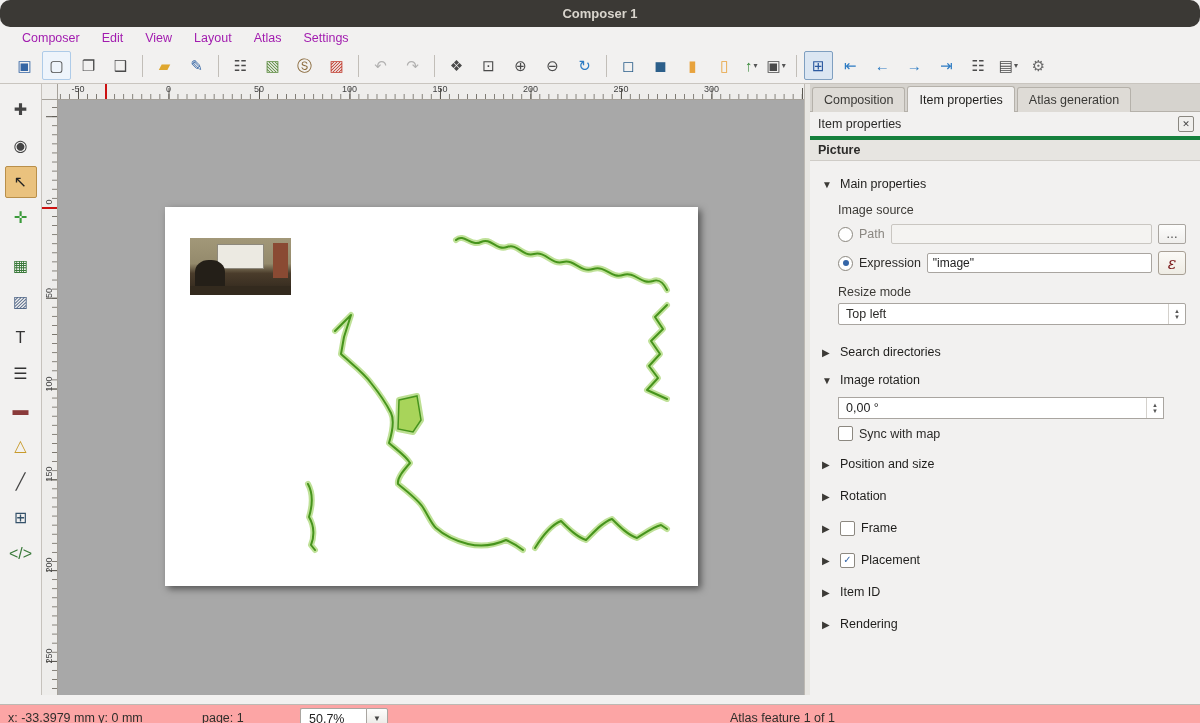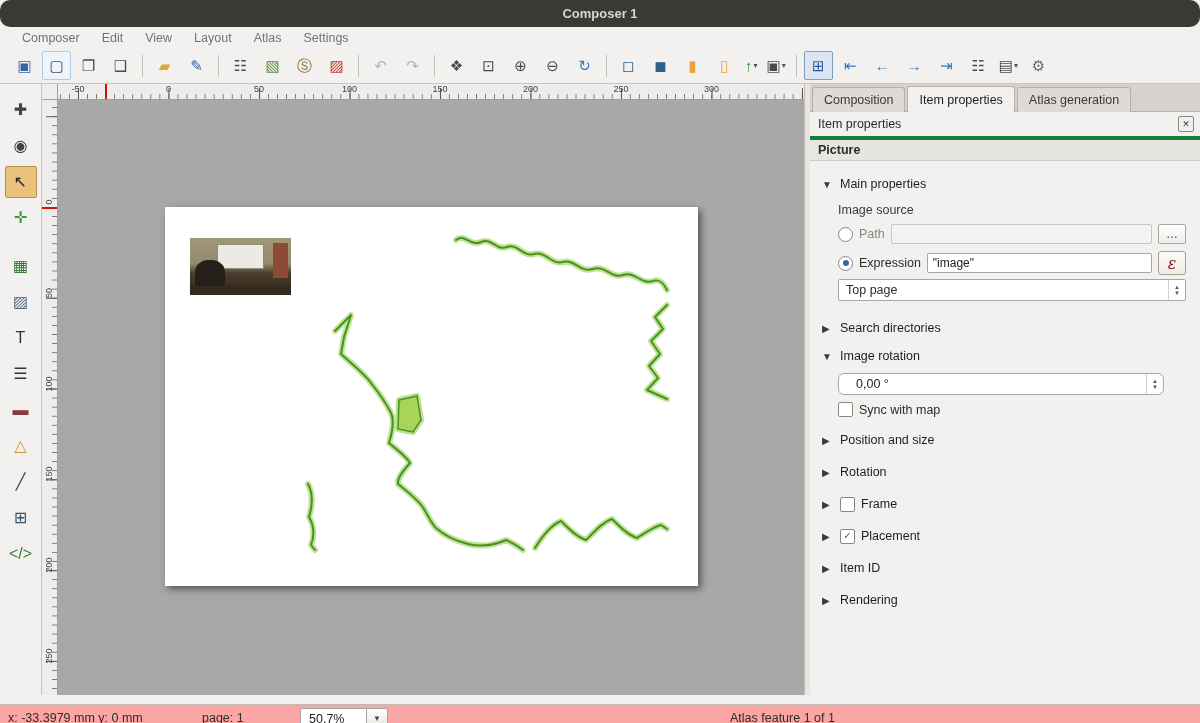--- a/index.html
+++ b/index.html
@@ -6,21 +6,21 @@
   body{width:1200px;height:723px;overflow:hidden;font-family:"Liberation Sans","DejaVu Sans",sans-serif;
        font-size:12.5px;color:#2c2b29;background:#f2f1f0;position:relative;
        --accent:#3566a8;--contour:#46941c;--cglow:#bcdf92;--polyfill:#a8d45a;--toolactive:#eac27e;}
   
   .titlebar{position:absolute;left:0;top:0;width:1200px;height:27px;background:#3b3935;
             display:flex;align-items:center;justify-content:center;border-radius:10px;}
   .titlebar span{color:#d9d5cd;font-weight:bold;font-size:13px;}
   
   .menubar{position:absolute;left:0;top:27px;width:1200px;height:21px;background:#f2f1f0;
            display:flex;align-items:center;padding-left:12px;box-sizing:border-box;gap:2px;}
-  .menuitem{padding:2px 10px;color:#737373;cursor:default;}
+  .menuitem{padding:2px 10px;color:#a21caf;cursor:default;}
   
   .toolbar{position:absolute;left:0;top:48px;width:1200px;height:36px;background:#f2f1f0;
            border-bottom:1px solid #c9c5bf;display:flex;align-items:center;padding-left:10px;
            box-sizing:border-box;gap:3px;}
   .tb-btn{width:27px;height:27px;display:flex;align-items:center;justify-content:center;
           border:1px solid transparent;border-radius:2px;flex:0 0 auto;}
   .tb-btn.wide{width:auto;padding:0 2px;}
   .tb-glyph{font-size:15px;line-height:1;}
   .tb-btn.disabled{opacity:.38;}
   .tb-btn.active{background:#dbe6f2;border-color:#7f9fc0;}
@@ -115,22 +115,22 @@
   .epsbtn span{font-family:"DejaVu Serif",serif;font-style:italic;font-size:16px;color:#7a1a1a;}
   .combo{height:22px;border:1px solid #a9a5a0;border-radius:2px;background:#fff;margin-top:4px;
          display:flex;align-items:center;padding-left:7px;position:relative;box-sizing:border-box;}
   .combo.w-full{width:348px;}
   .combo .ctext{flex:1;color:#2c2b29;}
   .combo.disabled{background:#f0efec;border-color:#c9c6c0;}
   .combo.disabled .ctext{color:#a09c96;}
   .spincol{width:16px;height:100%;border-left:1px solid #d4d1cc;display:flex;flex-direction:column;
            align-items:center;justify-content:center;flex:0 0 auto;}
   .spincol span{font-size:6px;line-height:6px;color:#555;}
-  .spinfield{height:22px;width:326px;border:1px solid #a9a5a0;border-radius:6px;background:#fff;
-             margin-top:8px;display:flex;align-items:center;padding-left:17px;box-sizing:border-box;}
+  .spinfield{height:22px;width:326px;border:1px solid #a9a5a0;border-radius:0;background:#fff;
+             margin-top:8px;display:flex;align-items:center;padding-left:7px;box-sizing:border-box;}
   .spinfield .ctext{flex:1;color:#222;}
   .cb{width:13px;height:13px;border:1px solid #8c8880;border-radius:2px;background:#fff;flex:0 0 auto;
       display:flex;align-items:center;justify-content:center;}
   .cb .ck{font-size:10px;font-weight:bold;color:var(--accent);line-height:1;}
   
   .statusbar{position:absolute;left:0;top:704px;width:1200px;height:40px;background:#fca5a5;
              border-top:1px solid #bdb9b3;box-sizing:border-box;}
   .statusbar .stext{position:absolute;top:6px;color:#2f2e2b;}
   .zoombox{position:absolute;left:300px;top:3px;width:88px;height:21px;display:flex;}
   .zval{flex:1;background:#fff;border:1px solid #a9a5a0;border-right:none;border-radius:2px 0 0 2px;
@@ -399,22 +399,23 @@
       <div class="row">
         <span class="radio">
             <span class="dot"></span>
           </span>
         <span class="rlbl">Expression</span>
         <input class="tfield grow" value="&quot;image&quot;" style="">
         <button class="epsbtn">
           <span>ε</span>
         </button>
       </div>
+      <div class="flabel">Resize mode</div>
       <div class="combo w-full">
-        <span class="ctext">Top page</span>
+        <span class="ctext">Top left</span>
         <span class="spincol">
           <span>▲</span>
           <span>▼</span>
         </span>
       </div>
     </div>
 
     <div class="secrow" style="margin-top:18px;">
       <span class="tri">▶</span>
       <span class="sectitle">Search directories</span>

